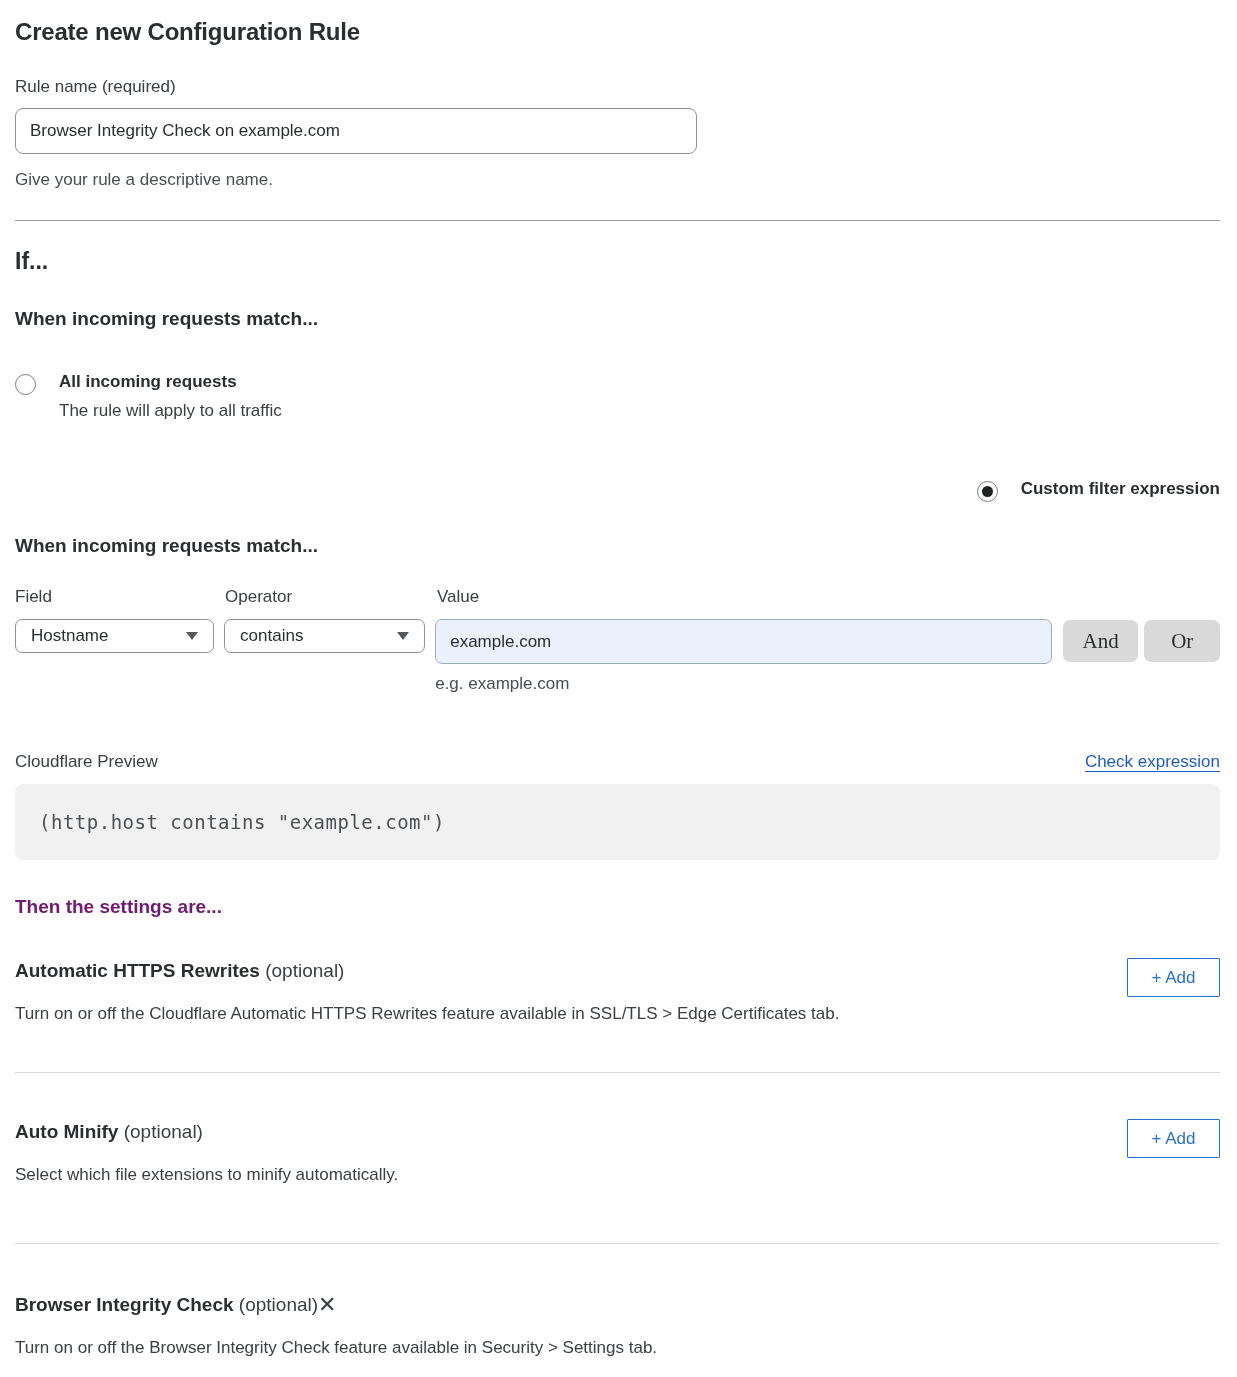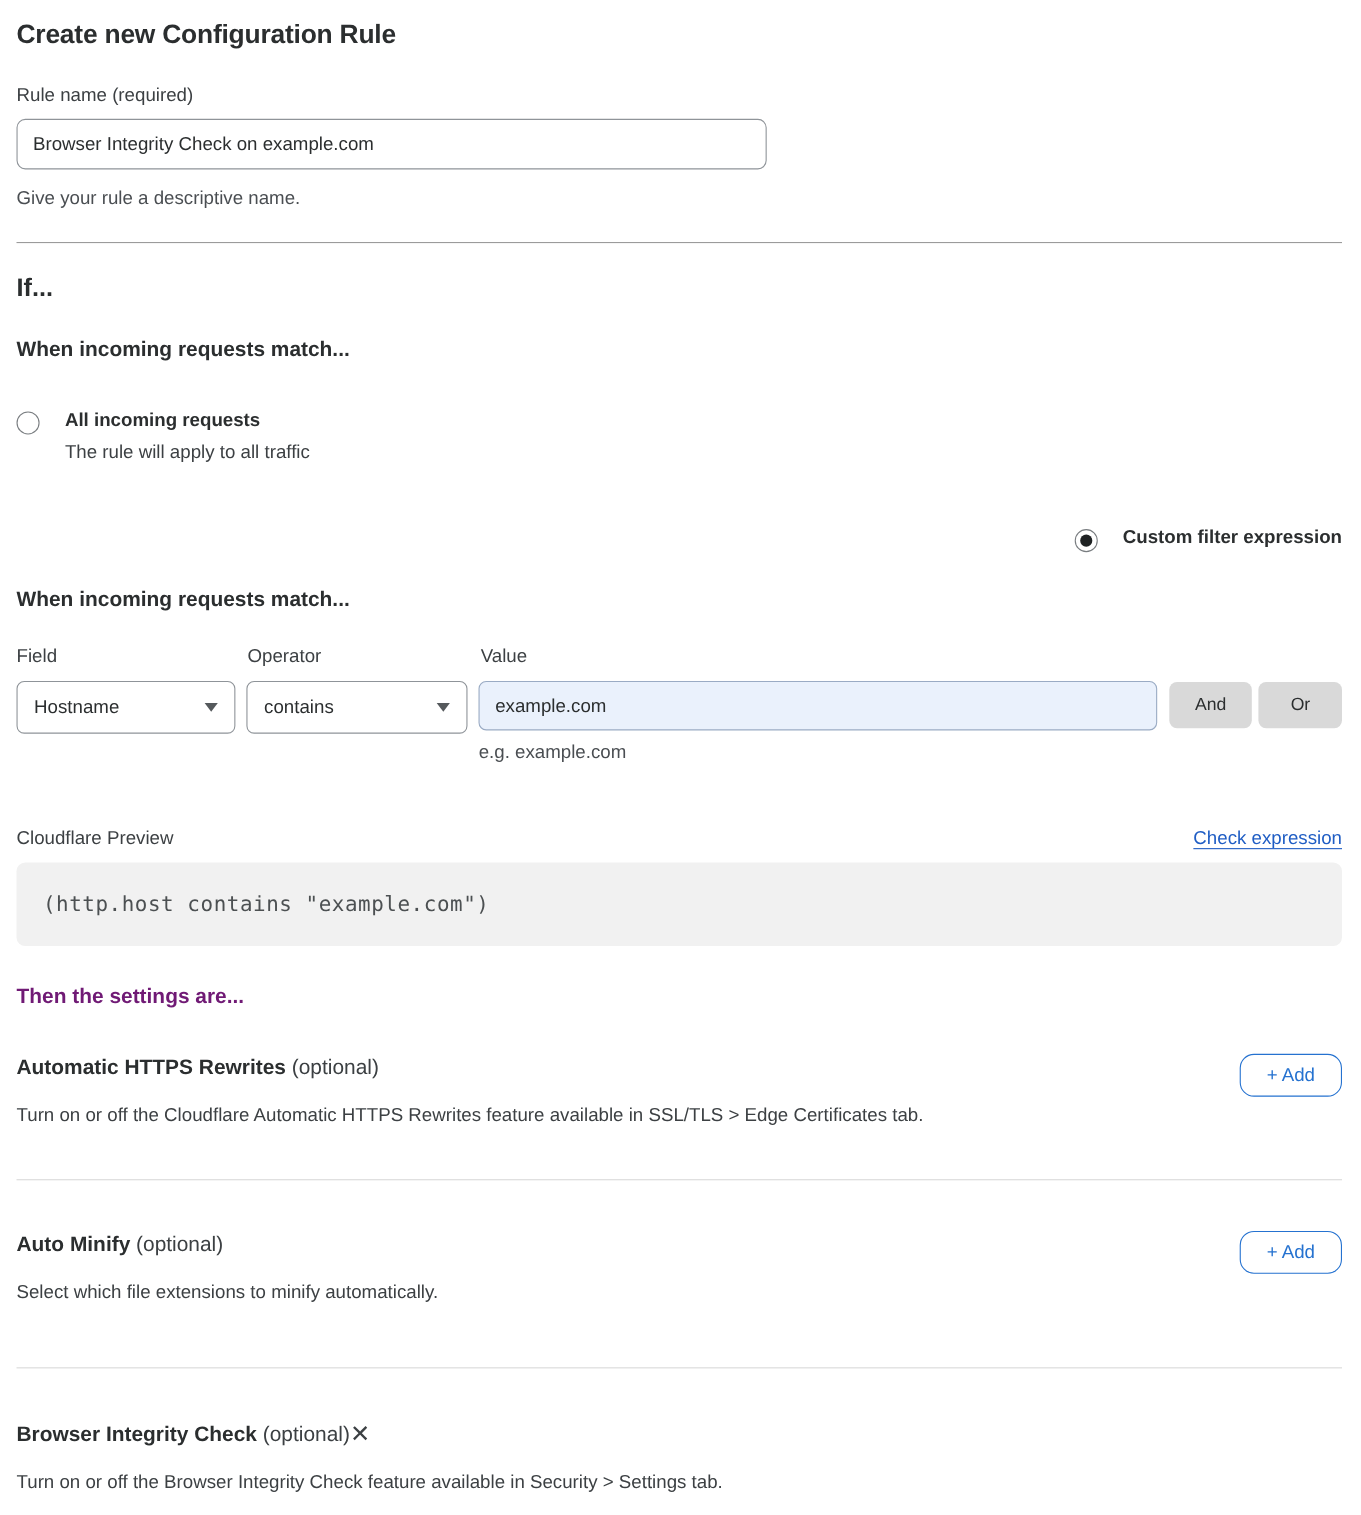--- a/index.html
+++ b/index.html
@@ -95,21 +95,21 @@
   .radio-label { font-size: 17px; font-weight: 700; color: #2b2e2f; }
   .radio-desc { font-size: 17px; color: #3c4043; margin-top: 9px; }
 
   .builder-labels { display: flex; margin-top: 30px; }
   .builder-labels .lbl { font-size: 17px; color: #3c4043; }
   .lbl-field { width: 210px; }
   .lbl-operator { width: 212px; }
 
   .builder-row { display: flex; margin-top: 12px; align-items: flex-start; }
   .select-box {
-    height: 48px;
+    height: 34px;
     border: 1px solid #8f9499;
     border-radius: 7px;
     background: #ffffff;
     display: flex;
     align-items: center;
     justify-content: space-between;
     padding: 0 15px;
     font-size: 17px;
     color: #2b2e2f;
     cursor: pointer;
@@ -136,22 +136,22 @@
     color: #2b2e2f;
     outline: none;
   }
   .value-helper { font-size: 17px; color: #4a4e52; margin-top: 10px; }
 
   .logic-btn {
     width: 76px; height: 42px;
     background: #d9d9d9;
     border: none;
     border-radius: 7px;
-    font-size: 16px;
-    font-family: Liberation Sans, sans-serif;
+    font-size: 21px;
+    font-family: Liberation Serif, serif;
     color: #2b2e2f;
     cursor: pointer;
     margin-top: 1px;
   }
   .logic-btn.or { margin-left: 6px; }
 
   .preview-header {
     display: flex;
     justify-content: space-between;
     align-items: baseline;
@@ -197,21 +197,21 @@
   .setting-row.first { margin-top: 42px; padding-bottom: 48px; }
   .setting-row.second { margin-top: 48px; padding-bottom: 58px; }
   .setting-title { font-size: 19px; color: #2b2e2f; }
   .setting-title .t { font-weight: 700; }
   .setting-title .opt { font-weight: 400; color: #3c4043; }
   .setting-desc { font-size: 17px; color: #3c4043; margin-top: 22px; }
   .add-btn {
     width: 93px; height: 39px;
     background: #ffffff;
     border: 1px solid #2572d0;
-    border-radius: 13px;
+    border-radius: 1px;
     color: #2572d0;
     font-size: 17px;
     font-family: "Liberation Sans", "DejaVu Sans", sans-serif;
     cursor: pointer;
     flex: 0 0 auto;
     margin-top: -2px;
   }
 
   .active-setting { margin-top: 50px; }
   .active-head {

